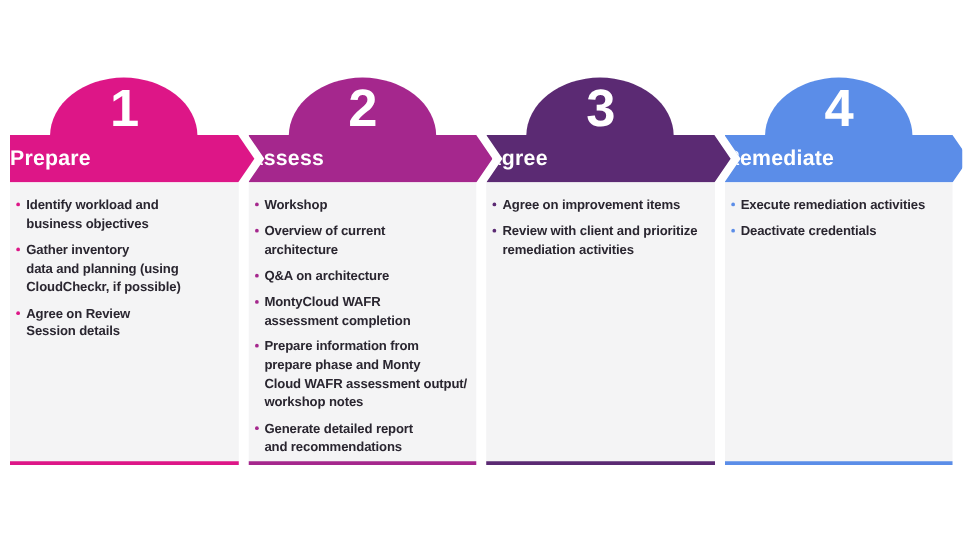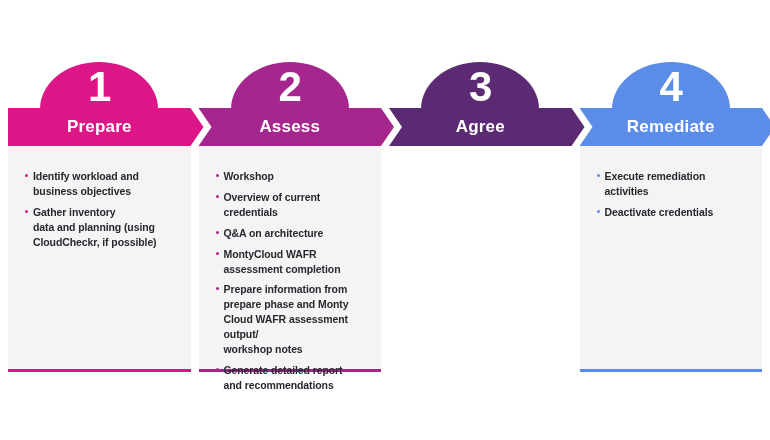--- a/index.html
+++ b/index.html
@@ -64,38 +64,38 @@
     background: var(--accent);
   }
   .band.first {
     clip-path: polygon(0 0, calc(100% - 13px) 0, 100% 50%, calc(100% - 13px) 100%, 0 100%);
   }
   .band.mid {
     clip-path: polygon(0 0, calc(100% - 13px) 0, 100% 50%, calc(100% - 13px) 100%, 0 100%, 13px 50%);
   }
   .band .title {
     display: block;
-    text-align: center;
+    text-align: left;
     padding-right: 13px;
     color: #ffffff;
     font-size: 17px;
     font-weight: 700;
     line-height: 38px;
     letter-spacing: 0.2px;
   }
   .body {
     box-sizing: border-box;
     height: 226px;
     background: #f4f4f5;
     border-bottom: 3px solid var(--accent);
     padding: 11px 2px 0 4px;
   }
   ul.items {
     list-style: none;
-    margin: 12px;
+    margin: 0;
     padding: 0;
   }
   ul.items li {
     position: relative;
     padding-left: 9px;
     margin-bottom: 6px;
     color: #2a2630;
     font-size: 10.5px;
     font-weight: 700;
     letter-spacing: -0.1px;
@@ -127,37 +127,39 @@
           <span class="title">Prepare</span>
         </div>
       </div>
       <div class="body">
         <ul class="items">
           <li>Identify workload and
 business objectives</li>
           <li>Gather inventory
 data and planning (using
 CloudCheckr, if possible)</li>
+          <li>Agree on Review
+Session details</li>
         </ul>
       </div>
     </div>
 
     <div class="step" style="--accent: #a5278d;">
       <div class="header">
         <div class="arch"></div>
         <div class="num">2</div>
         <div class="band mid">
           <span class="title">Assess</span>
         </div>
       </div>
       <div class="body">
         <ul class="items">
           <li>Workshop</li>
           <li>Overview of current
-credentials</li>
+architecture</li>
           <li>Q&amp;A on architecture</li>
           <li>MontyCloud WAFR
 assessment completion</li>
           <li>Prepare information from
 prepare phase and Monty
 Cloud WAFR assessment output/
 workshop notes</li>
           <li>Generate detailed report
 and recommendations</li>
         </ul>
@@ -165,20 +167,27 @@
     </div>
 
     <div class="step" style="--accent: #5b2a73;">
       <div class="header">
         <div class="arch"></div>
         <div class="num">3</div>
         <div class="band mid">
           <span class="title">Agree</span>
         </div>
       </div>
+      <div class="body">
+        <ul class="items">
+          <li>Agree on improvement items</li>
+          <li>Review with client and prioritize
+remediation activities</li>
+        </ul>
+      </div>
     </div>
 
     <div class="step" style="--accent: #5b8de8;">
       <div class="header">
         <div class="arch"></div>
         <div class="num">4</div>
         <div class="band mid">
           <span class="title">Remediate</span>
         </div>
       </div>

